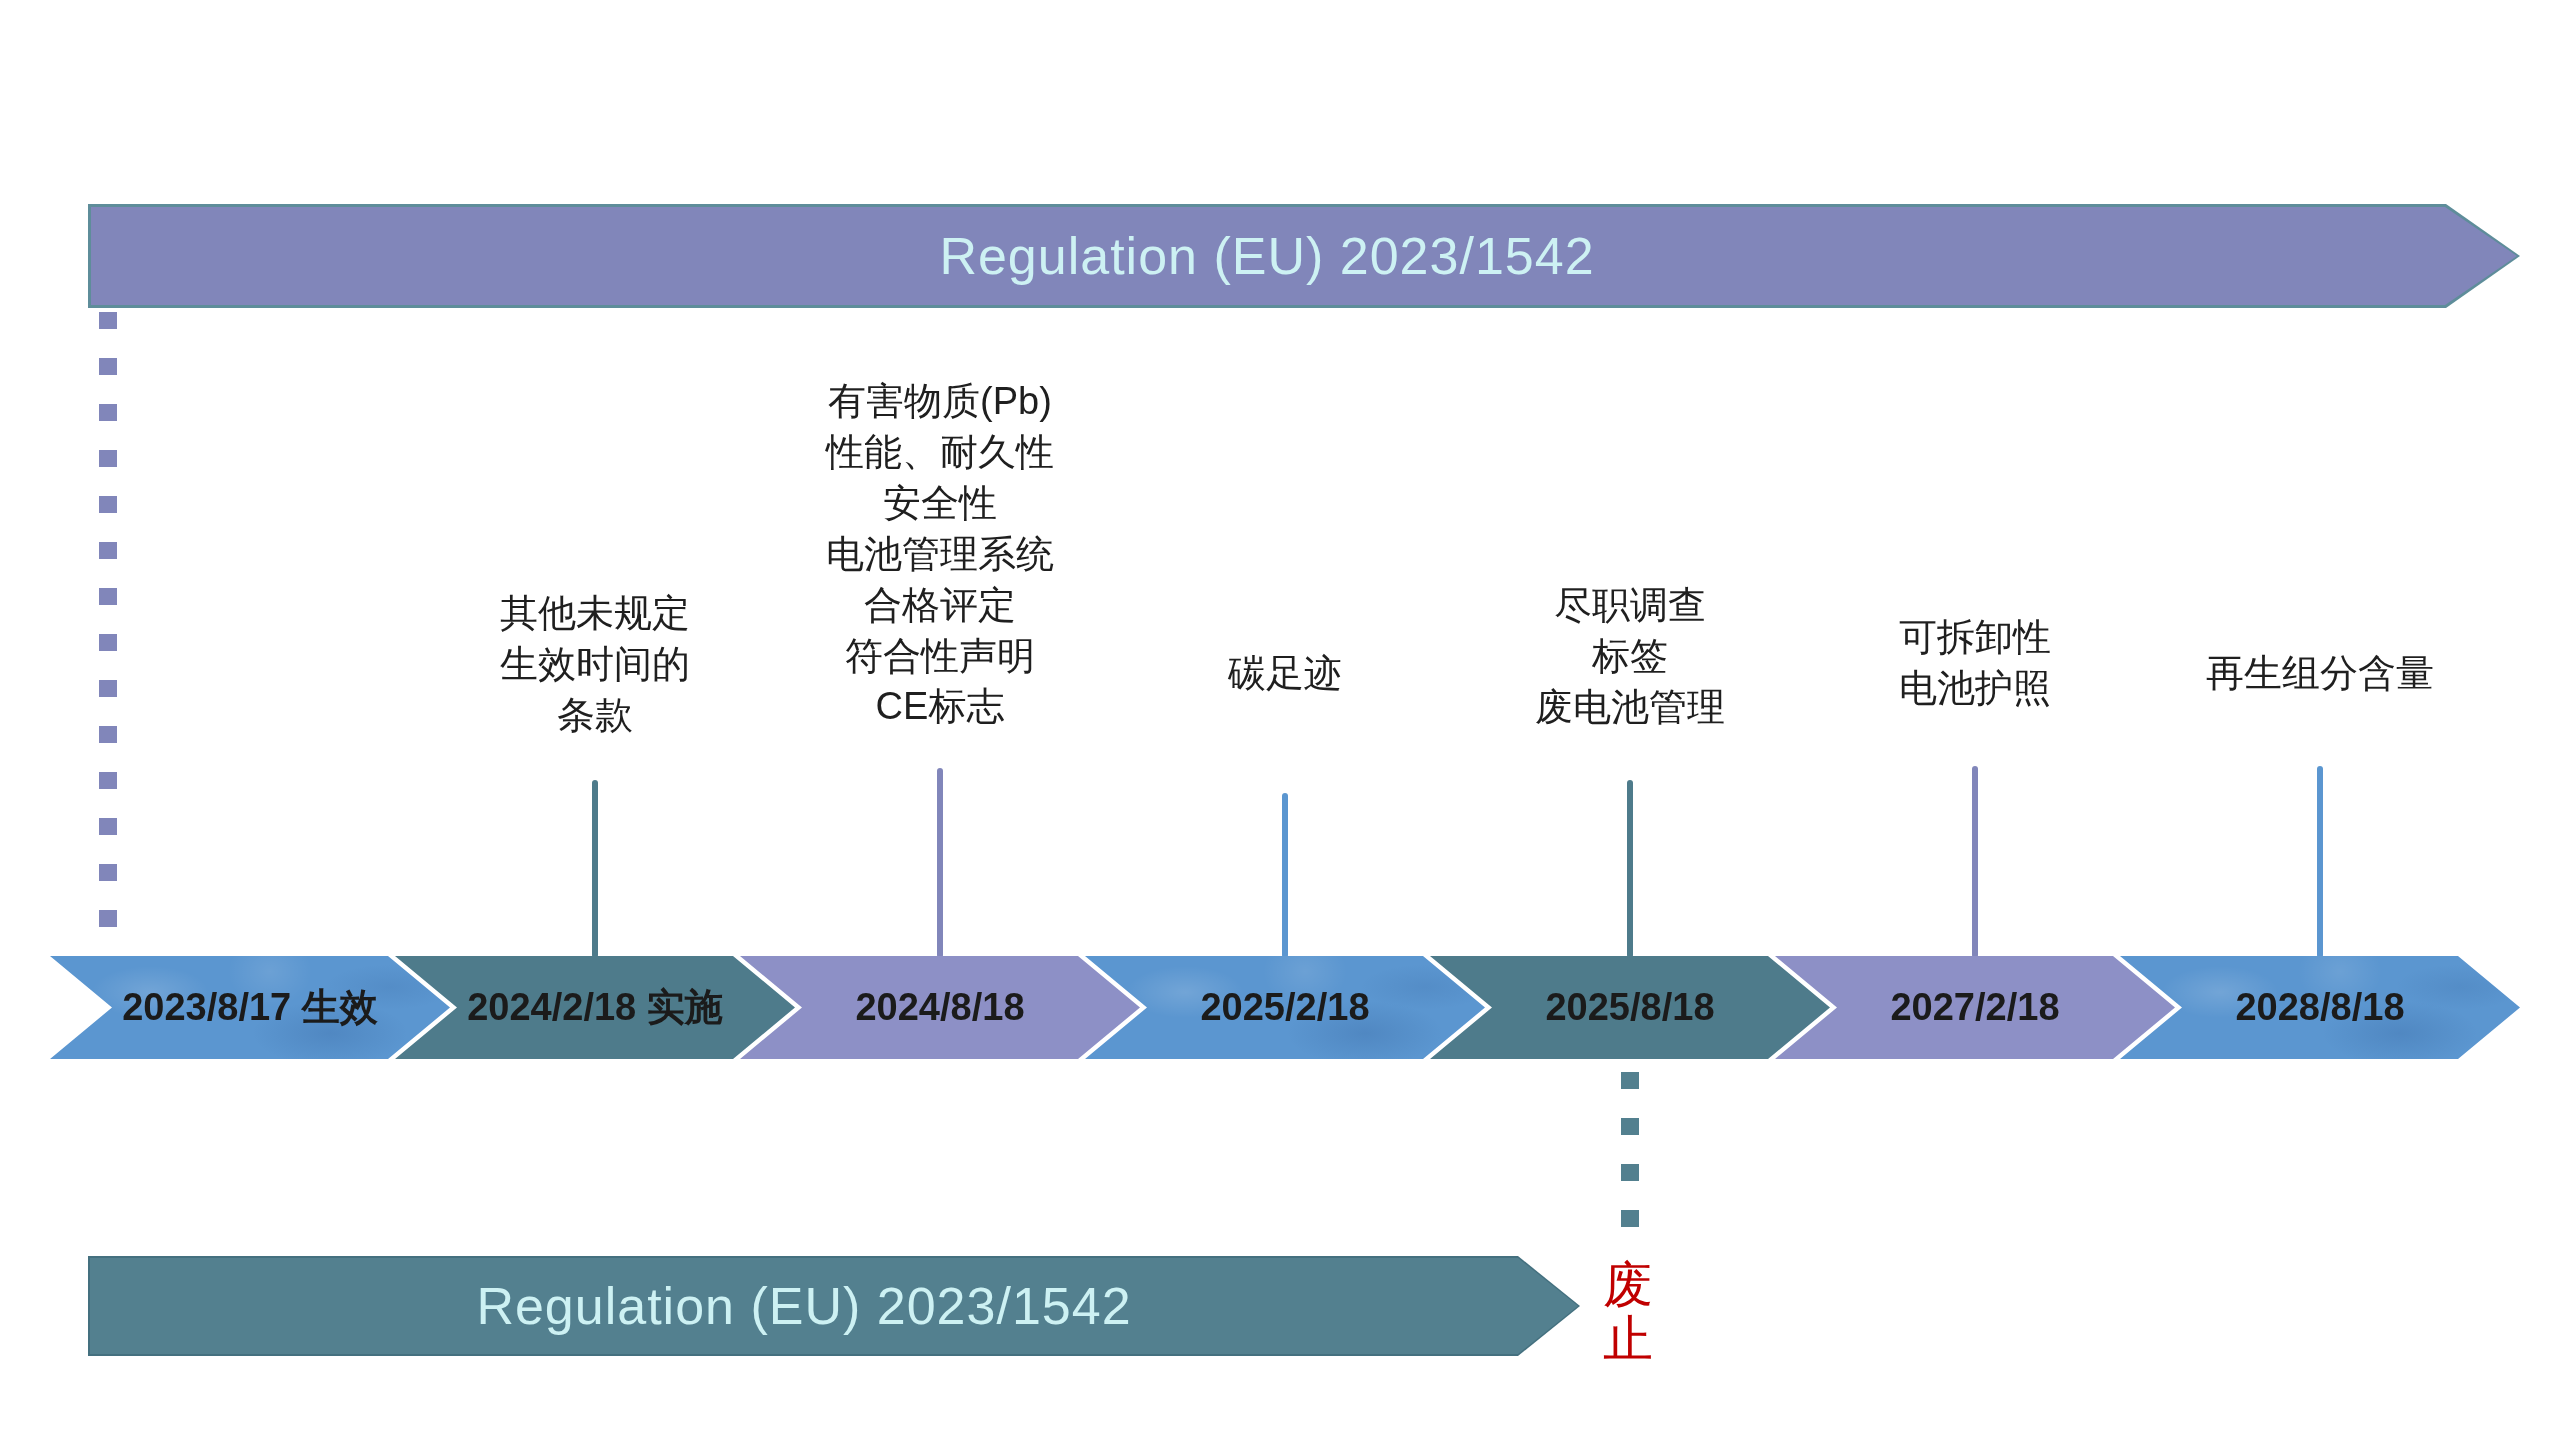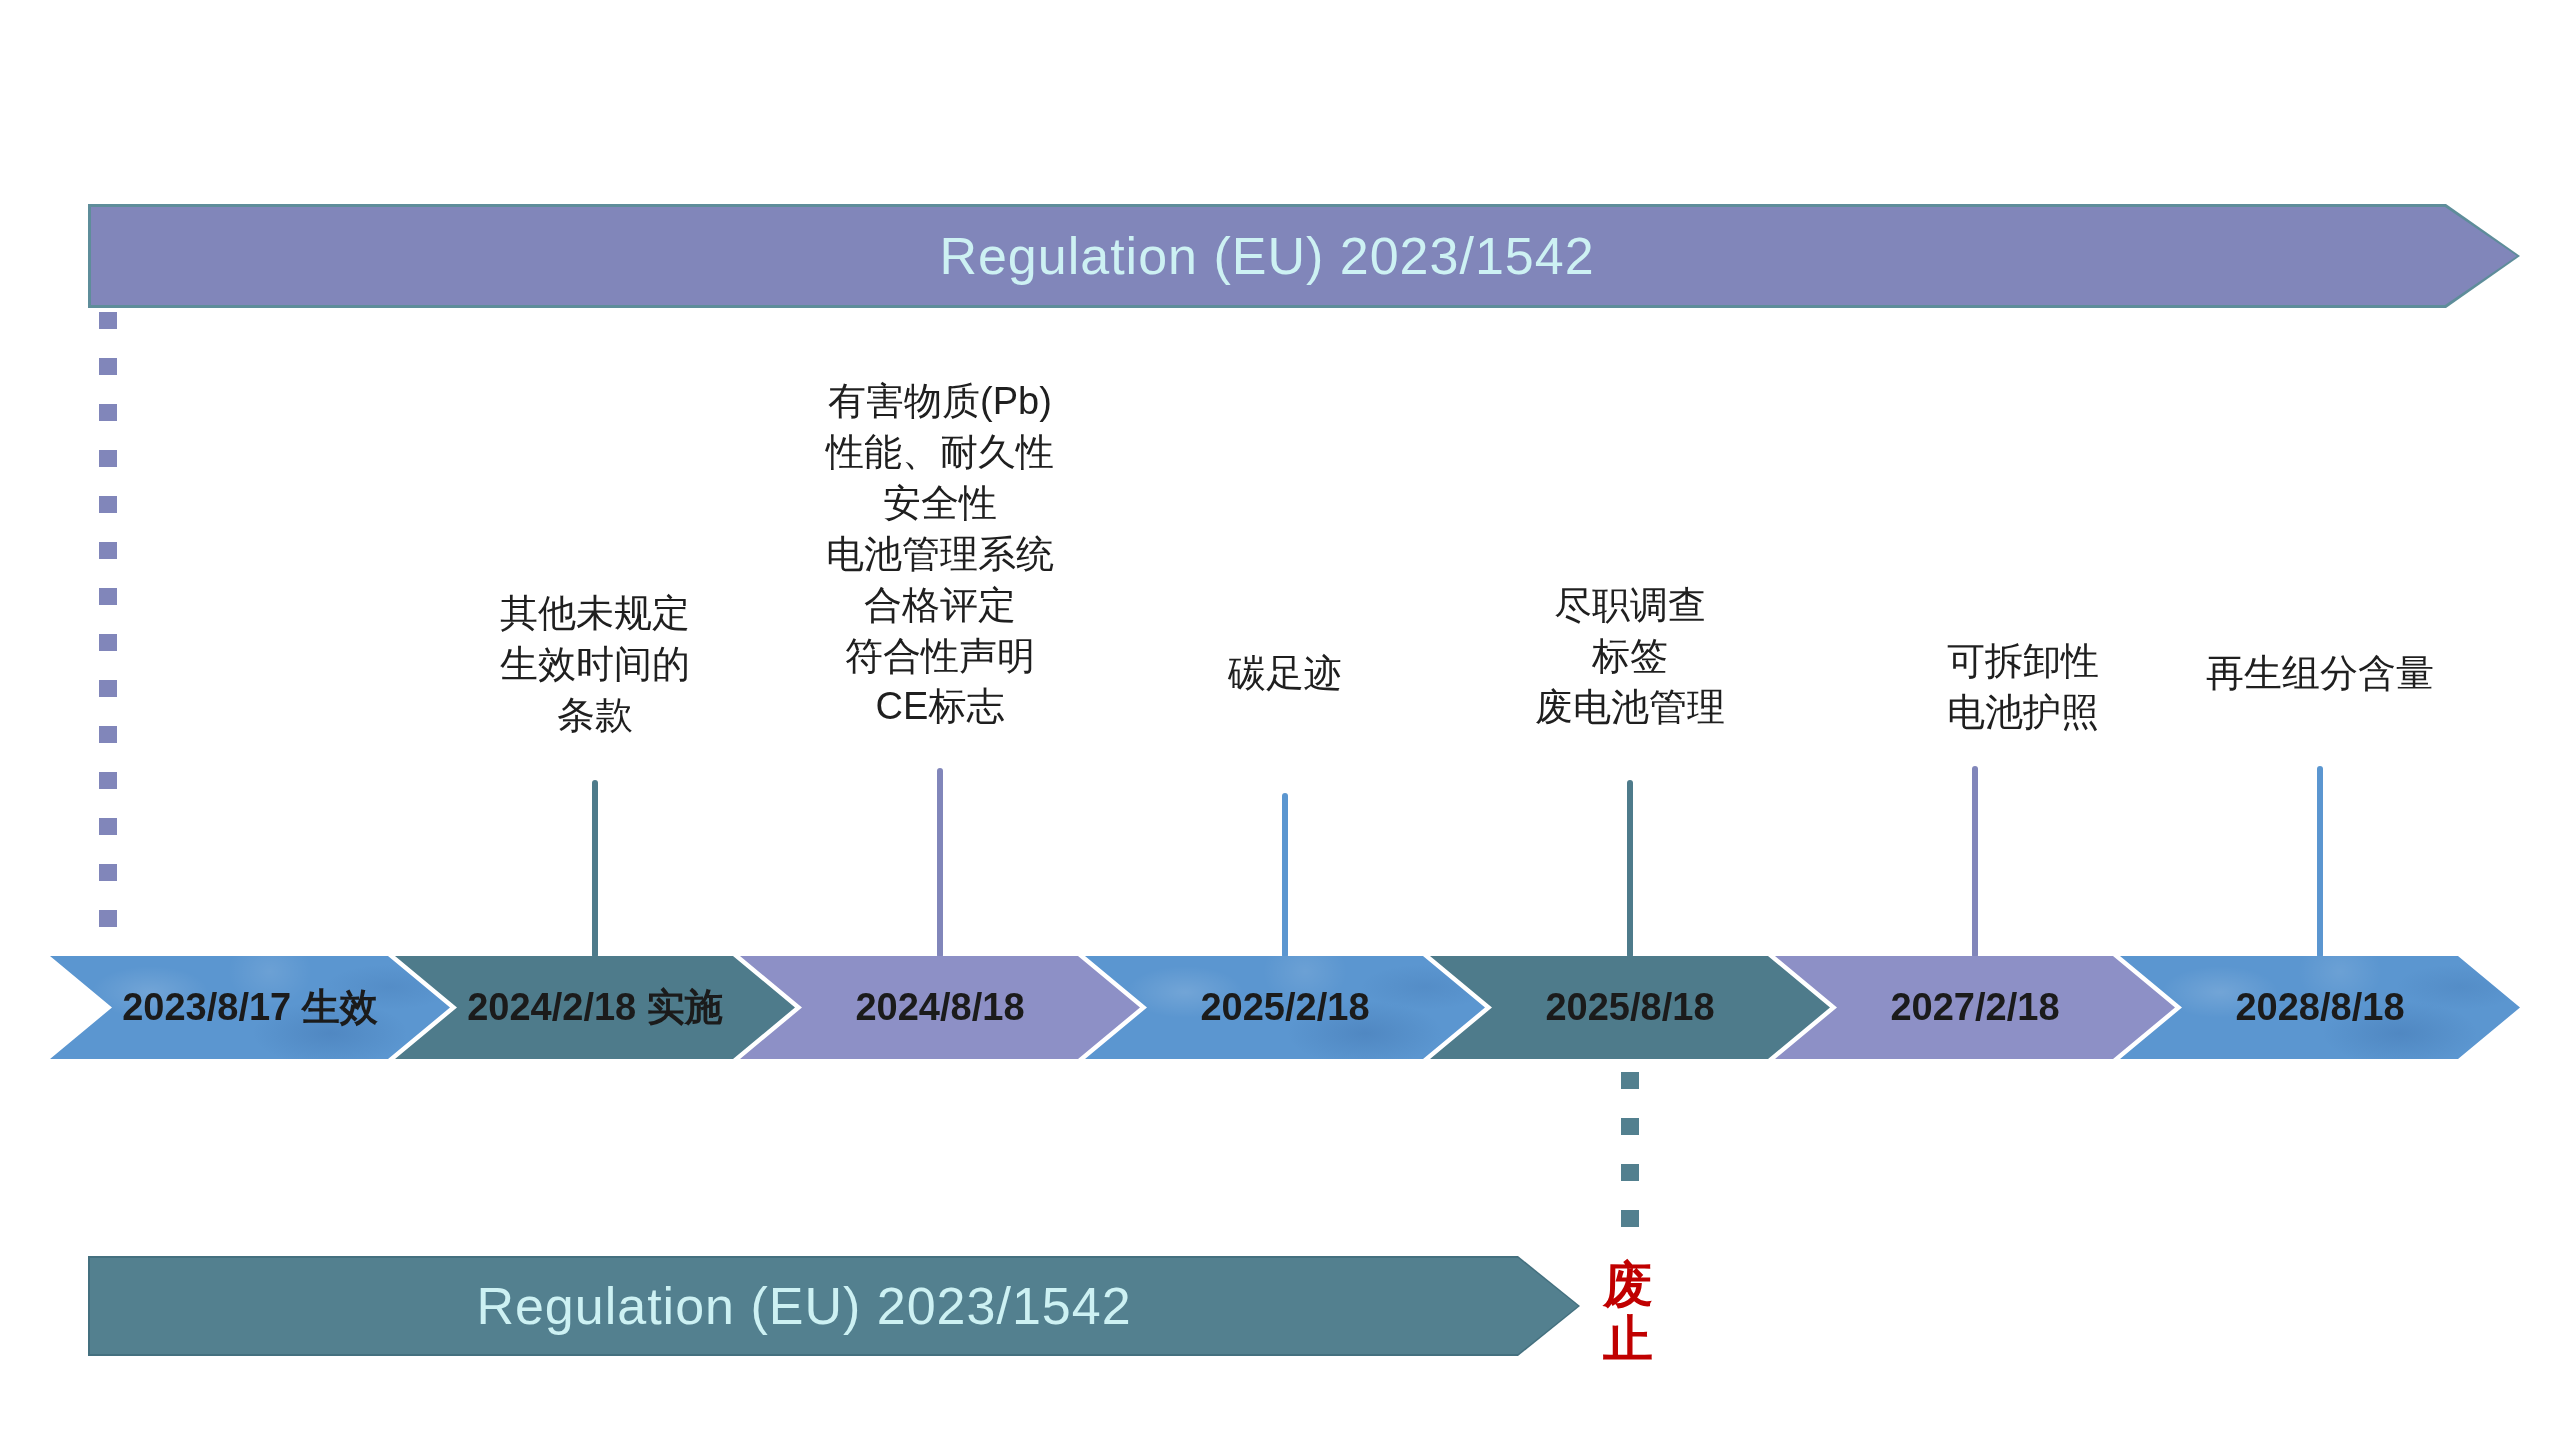--- a/index.html
+++ b/index.html
@@ -44,21 +44,21 @@
 
   
   .note{
     position:absolute;transform:translateX(-50%);
     color:#1F1F1F;font-size:38px;line-height:1.34;text-align:center;white-space:pre-line;
   }
   #note-1{left:595px;top:588px;}
   #note-2{left:940px;top:376px;}
   #note-3{left:1285px;top:648px;}
   #note-4{left:1630px;top:580px;}
-  #note-5{left:1975px;top:636px;margin-left:48px;}
+  #note-5{left:1975px;top:612px;}
   #note-6{left:2320px;top:648px;}
 
   
   .stem{position:absolute;width:6px;transform:translateX(-50%);border-radius:3px;}
   .stem.teal{background:#4E7B8B;}
   .stem.purple{background:#8186BA;}
   .stem.blue{background:#5B96D0;}
   #stem-1{left:595px;top:780px;height:178px;}
   #stem-2{left:940px;top:768px;height:190px;}
   #stem-3{left:1285px;top:793px;height:165px;}
@@ -88,21 +88,21 @@
   #chev-1{left:395px;}
   #chev-2{left:740px;}
   #chev-3{left:1085px;}
   #chev-4{left:1430px;}
   #chev-5{left:1775px;}
   #chev-6{left:2120px;}
 
   
   .repeal{
     position:absolute;left:1600px;top:1258px;width:56px;
-    color:#C00000;font-size:50px;font-weight:bold;line-height:1.08;
+    color:#C00000;font-size:50px;font-weight:normal;line-height:1.08;
     text-align:center;overflow-wrap:break-word;word-break:break-all;
   }
 </style>
 </head>
 <body>
 
 <div class="canvas">
 
   <div class="banner" id="top-banner">
     <div class="shape-border"></div>

